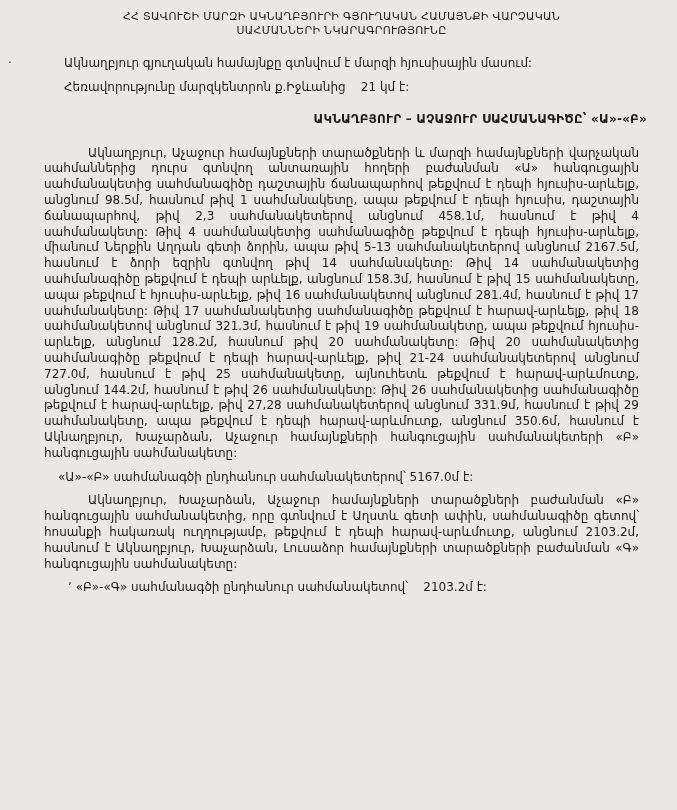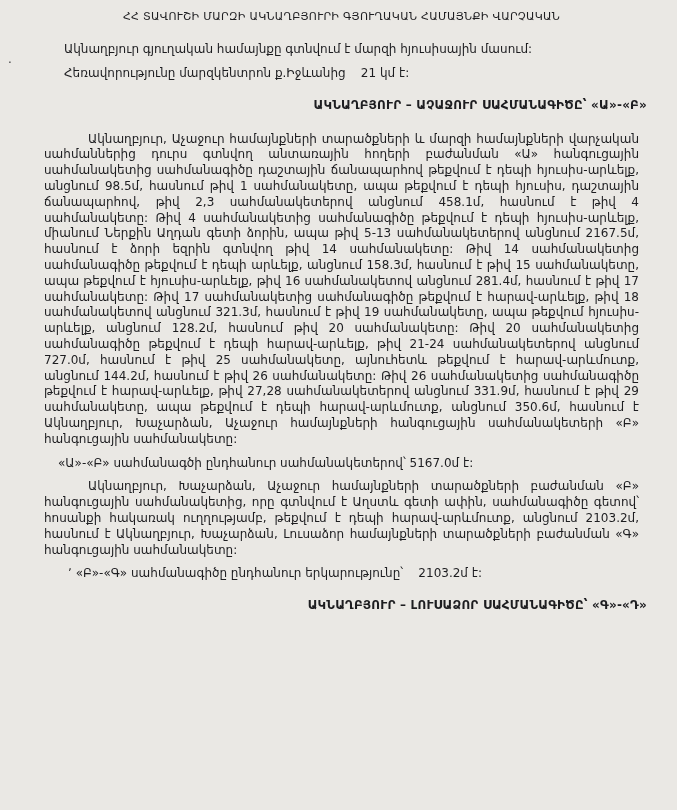--- a/index.html
+++ b/index.html
@@ -57,33 +57,33 @@
 </style>
 </head>
 <body>
 
 <div class="page">
 
   <span class="artifact-dot">·</span>
 
   <div class="title">
     <div>ՀՀ ՏԱՎՈՒՇԻ ՄԱՐԶԻ ԱԿՆԱՂԲՅՈՒՐԻ ԳՅՈՒՂԱԿԱՆ ՀԱՄԱՅՆՔԻ ՎԱՐՉԱԿԱՆ</div>
+    <div>ՍԱՀՄԱՆՆԵՐԻ ՆԿԱՐԱԳՐՈՒԹՅՈՒՆԸ</div>
   </div>
 
   <p class="bt indent-sm">Ակնաղբյուր գյուղական համայնքը գտնվում է մարզի հյուսիսային մասում:</p>
   <p class="bt indent-sm prewrap">Հեռավորությունը մարզկենտրոն ք.Իջևանից    21 կմ է:</p>
 
   <section>
     <h2 class="sec">ԱԿՆԱՂԲՅՈՒՐ – ԱՉԱՋՈՒՐ ՍԱՀՄԱՆԱԳԻԾԸ՝ «Ա»-«Բ»</h2>
     <p class="bt indent-lg just">Ակնաղբյուր, Աչաջուր համայնքների տարածքների և մարզի համայնքների վարչական սահմաններից դուրս գտնվող անտառային հողերի բաժանման «Ա» հանգուցային սահմանակետից սահմանագիծը դաշտային ճանապարհով թեքվում է դեպի հյուսիս-արևելք, անցնում 98.5մ, հասնում թիվ 1 սահմանակետը, ապա թեքվում է դեպի հյուսիս, դաշտային ճանապարհով, թիվ 2,3 սահմանակետերով անցնում 458.1մ, հասնում է թիվ 4 սահմանակետը: Թիվ 4 սահմանակետից սահմանագիծը թեքվում է դեպի հյուսիս-արևելք, միանում Ներքին Աղդան գետի ձորին, ապա թիվ 5-13 սահմանակետերով անցնում 2167.5մ, հասնում է ձորի եզրին գտնվող թիվ 14 սահմանակետը: Թիվ 14 սահմանակետից սահմանագիծը թեքվում է դեպի արևելք, անցնում 158.3մ, հասնում է թիվ 15 սահմանակետը, ապա թեքվում է հյուսիս-արևելք, թիվ 16 սահմանակետով անցնում 281.4մ, հասնում է թիվ 17 սահմանակետը: Թիվ 17 սահմանակետից սահմանագիծը թեքվում է հարավ-արևելք, թիվ 18 սահմանակետով անցնում 321.3մ, հասնում է թիվ 19 սահմանակետը, ապա թեքվում հյուսիս-արևելք, անցնում 128.2մ, հասնում թիվ 20 սահմանակետը: Թիվ 20 սահմանակետից սահմանագիծը թեքվում է դեպի հարավ-արևելք, թիվ 21-24 սահմանակետերով անցնում 727.0մ, հասնում է թիվ 25 սահմանակետը, այնուհետև թեքվում է հարավ-արևմուտք, անցնում 144.2մ, հասնում է թիվ 26 սահմանակետը: Թիվ 26 սահմանակետից սահմանագիծը թեքվում է հարավ-արևելք, թիվ 27,28 սահմանակետերով անցնում 331.9մ, հասնում է թիվ 29 սահմանակետը, ապա թեքվում է դեպի հարավ-արևմուտք, անցնում 350.6մ, հասնում է Ակնաղբյուր, Խաչարձան, Աչաջուր համայնքների հանգուցային սահմանակետերի «Բ» հանգուցային սահմանակետը:</p>
     <p class="bt total">«Ա»-«Բ» սահմանագծի ընդհանուր սահմանակետերով՝ 5167.0մ է:</p>
   </section>
 
   <section>
     <p class="bt indent-lg just">Ակնաղբյուր, Խաչարձան, Աչաջուր համայնքների տարածքների բաժանման «Բ» հանգուցային սահմանակետից, որը գտնվում է Աղստև գետի ափին, սահմանագիծը գետով՝ հոսանքի հակառակ ուղղությամբ, թեքվում է դեպի հարավ-արևմուտք, անցնում 2103.2մ, հասնում է Ակնաղբյուր, Խաչարձան, Լուսաձոր համայնքների տարածքների բաժանման «Գ» հանգուցային սահմանակետը:</p>
-    <p class="bt total total-tick prewrap"><span>՚</span> <span>«Բ»-«Գ» սահմանագիծը ընդհանուր երկարությունը՝    2103.2մ է:</span></p>
+    <p class="bt total total-tick prewrap"><span>՚</span> <span>«Բ»-«Գ» սահմանագծի ընդհանուր սահմանակետով՝    2103.2մ է:</span></p>
   </section>
 
   <section>
-    <h2 class="sec">ԱԿՆԱՂԲՅՈՒՐ – ԼՈՒՍԱՁՈՐ ՍԱՀՄԱՆԱԳԻԾԸ՝  «Գ»-«Դ»</h2>
   </section>
 
 </div>
 
 </body></html>

